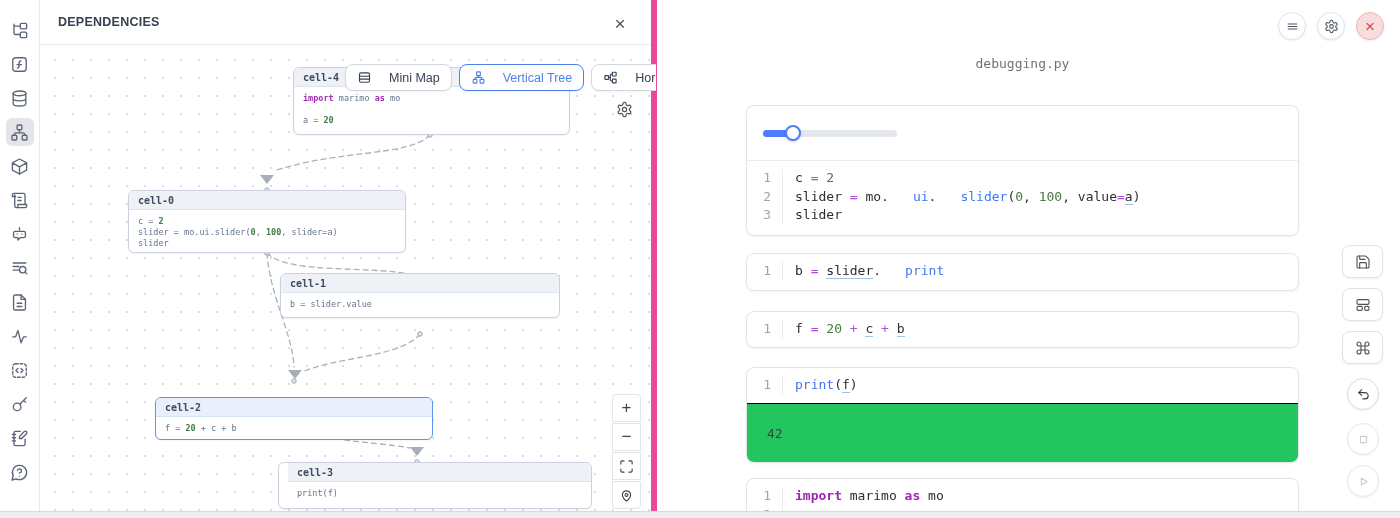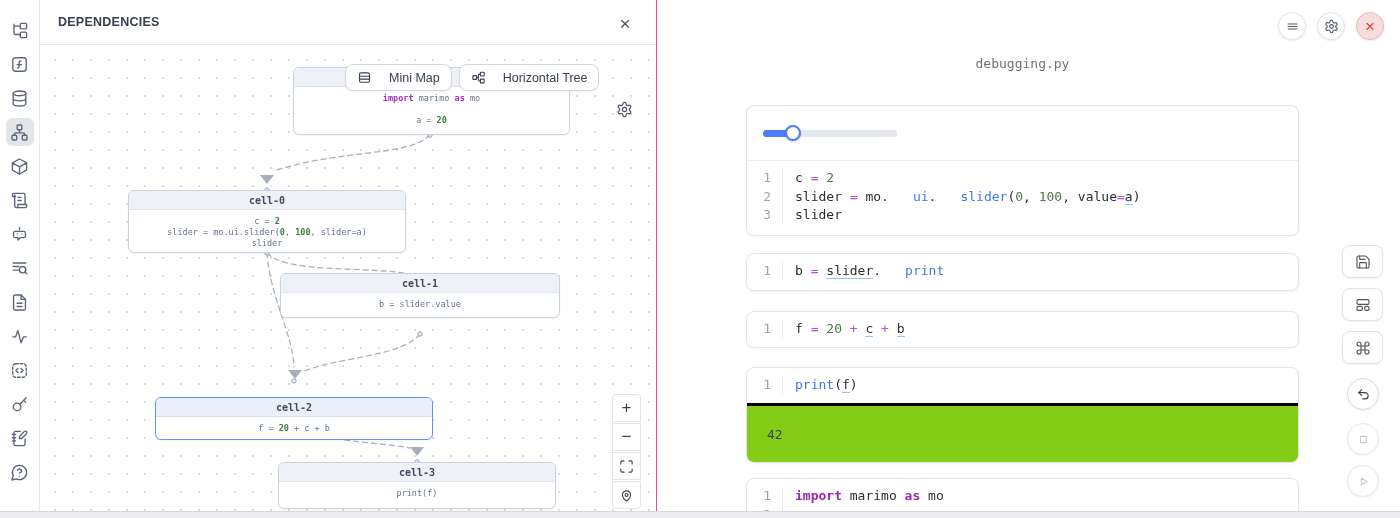--- a/index.html
+++ b/index.html
@@ -13,21 +13,21 @@
     border-right:1px solid #e8e9ec; display:flex; flex-direction:column;
     align-items:center; padding-top:16px; gap:6px; background:#fff; z-index:5; }
   .sb-item { width:28px; height:28px; border-radius:6px; display:flex;
     align-items:center; justify-content:center; cursor:pointer; flex:0 0 auto; }
   .sb-item.active { background:#e4e5e9; }
   .sb-item svg { stroke:#5b6577; fill:none; stroke-width:1.7;
     stroke-linecap:round; stroke-linejoin:round; width:19px; height:19px; }
 
   
   .dep-panel { position:absolute; left:40px; top:0; width:617px; height:518px;
-    background:#fff; border-right:1px solid #ec4899;text-align:center; }
+    background:#fff; border-right:6px solid #ec4899; }
   .dep-header { position:relative; height:45px; border-bottom:1px solid #e8e9ec;
     display:flex; align-items:center; padding:0 18px; }
   .dep-title { font-size:12.5px; font-weight:bold; letter-spacing:.02em; color:#374151; }
   .dep-close { position:absolute; right:20px; top:12px; width:22px; height:22px;
     display:flex; align-items:center; justify-content:center; cursor:pointer;
     font-size:19px; color:#4b5563; line-height:1; }
 
   .graph { position:absolute; left:0; top:45px; width:616px; height:466px;
     background-image:radial-gradient(#d9dce1 1px, transparent 1.1px);
     background-size:18px 18px; background-position:6px 6px; overflow:hidden; }
@@ -99,21 +99,21 @@
   .ln { flex:0 0 36px; text-align:right; padding-right:11px; color:#9ca3af;
     border-right:1px solid #ececf0; user-select:none; }
   .code { padding-left:12px; color:#2d2d31; }
   .tk-pl { color:#2d2d31; }
   .tk-op { color:#ae4fd4; }
   .tk-num{ color:#447a3f; }
   .tk-at { color:#4078f2;margin-left:24px; }
   .tk-fn { color:#4273f0; font-weight:500; }
   .tk-kw { color:#9c27b0; font-weight:bold; }
   .tk-un { color:#2d2d31; border-bottom:1.5px solid #9fc3e8; }
-  .cell-output { background:#84cc16; border-top:3px solid #000000; height:60px;
+  .cell-output { background:#22c55e; border-top:1px solid #000000; height:60px;
     display:flex; align-items:center; padding-left:20px;
     font-family:"DejaVu Sans Mono", monospace; font-size:13px; color:#3f3f46; }
 
   
   .act-sq { position:absolute; left:1342px; width:41px; height:33px; background:#fff;
     border:1px solid #e2e2e6; border-radius:8px; box-shadow:0 1px 2px rgba(0,0,0,.06);
     display:flex; align-items:center; justify-content:center; cursor:pointer; }
   .act-sq svg { width:16px; height:16px; stroke:#52525b; fill:none;
     stroke-width:1.7; stroke-linecap:round; stroke-linejoin:round; }
   .act-ci { position:absolute; left:1347px; width:32px; height:32px; border-radius:50%;
@@ -275,34 +275,43 @@
         <div class="gn-body">
             <div class="gn-line"><span class="tk-g">b = slider.value</span></div>
           </div>
       </div>
       <div class="gnode selected" style="left:115px;top:336px;width:278px;height:43px;">
         <div class="gn-title">cell-2</div>
         <div class="gn-body">
             <div class="gn-line"><span class="tk-g">f = </span><span class="tk-gnum">20</span><span class="tk-g"> + c + b</span></div>
           </div>
       </div>
-      <div class="gnode" style="left:238px;top:417px;width:278px;height:47px;">
+      <div class="gnode" style="left:238px;top:417px;width:314px;height:47px;padding-left:9px;">
         <div class="gn-title">cell-3</div>
         <div class="gn-body">
             <div class="gn-line"><span class="tk-g">print(f)</span></div>
           </div>
       </div>
 
       <div class="gtoolbar">
         <div class="gt-btn">
           <svg viewBox="0 0 24 24">
               <rect x="4" y="4.5" width="16" height="15" rx="2.5"></rect>
               <path d="M4 10h16M4 14.5h16"></path>
             </svg>
           <span>Mini Map</span>
+        </div>
+        <div class="gt-btn active">
+          <svg viewBox="0 0 24 24">
+              <rect x="9" y="3" width="6" height="6" rx="1"></rect>
+              <rect x="3.5" y="15" width="6" height="6" rx="1"></rect>
+              <rect x="14.5" y="15" width="6" height="6" rx="1"></rect>
+              <path d="M12 9v2.5M6.5 15v-1.3a2 2 0 0 1 2-2h7a2 2 0 0 1 2 2V15"></path>
+            </svg>
+          <span>Vertical Tree</span>
         </div>
         <div class="gt-btn">
           <svg viewBox="0 0 24 24">
               <rect x="3" y="9" width="6" height="6" rx="1"></rect>
               <rect x="15" y="3.5" width="6" height="6" rx="1"></rect>
               <rect x="15" y="14.5" width="6" height="6" rx="1"></rect>
               <path d="M9 12h2.5M15 6.5h-1.3a2 2 0 0 0-2 2v7a2 2 0 0 0 2 2H15"></path>
             </svg>
           <span>Horizontal Tree</span>
         </div>

